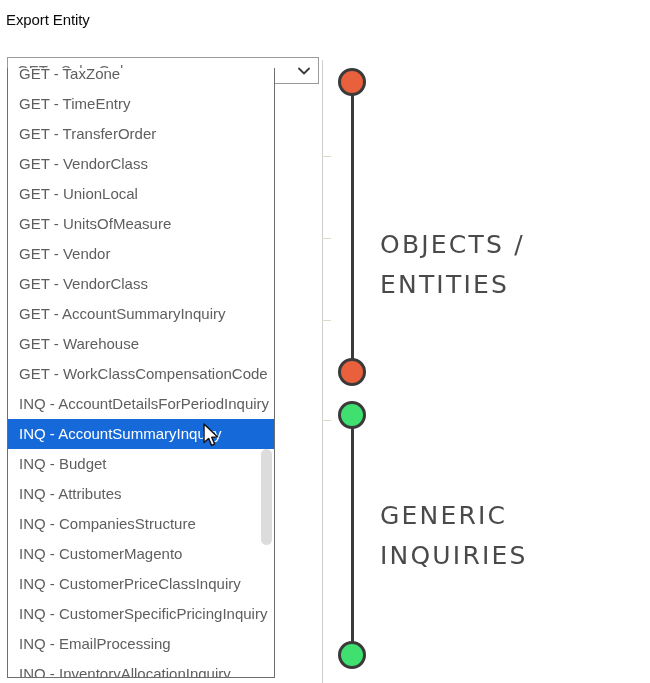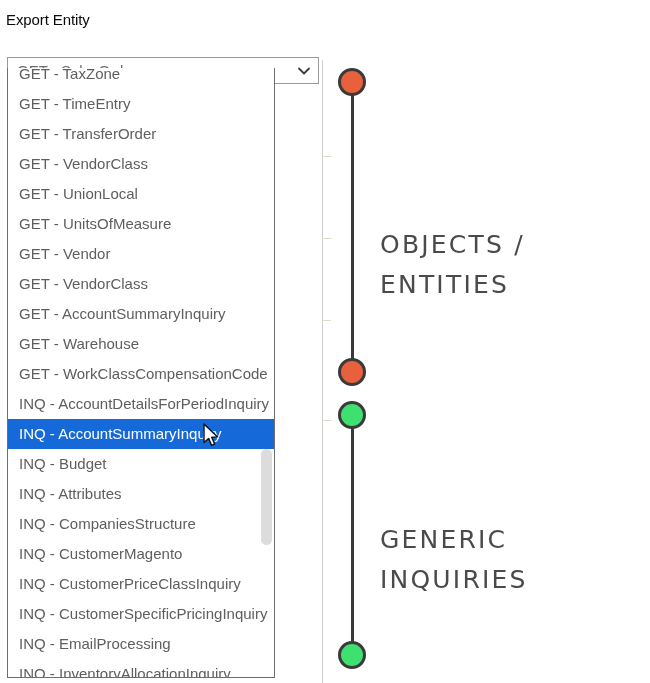--- a/index.html
+++ b/index.html
@@ -237,19 +237,19 @@
 
   <div class="annotation-label" style="left:380px; top:193px;margin-top:32px;">OBJECTS /
 ENTITIES</div>
 
   <div class="timeline-line" style="top:424px; height:230px;"></div>
 
   <div class="timeline-dot" style="left:338px; top:401px; background:#3fe070;"></div>
 
   <div class="timeline-dot" style="left:338px; top:641px; background:#3fe070;"></div>
 
-  <div class="annotation-label" style="left:380px; top:496px;margin-top:24px;">GENERIC
+  <div class="annotation-label" style="left:380px; top:496px;">GENERIC
 INQUIRIES</div>
 </div>
 
 <svg id="mouse-cursor" viewBox="0 0 18 26">
   <path d="M1 1 L1 19.5 L5.6 15.4 L8.6 22.4 L11.6 21.1 L8.7 14.3 L14.6 13.9 Z" fill="#ffffff" stroke="#111111" stroke-width="1.4" stroke-linejoin="round"></path>
 </svg>
 
 </body></html>

